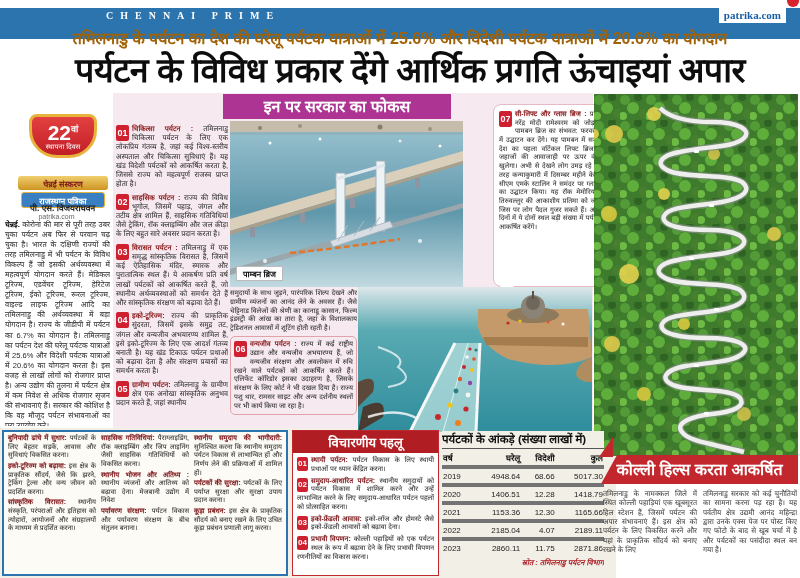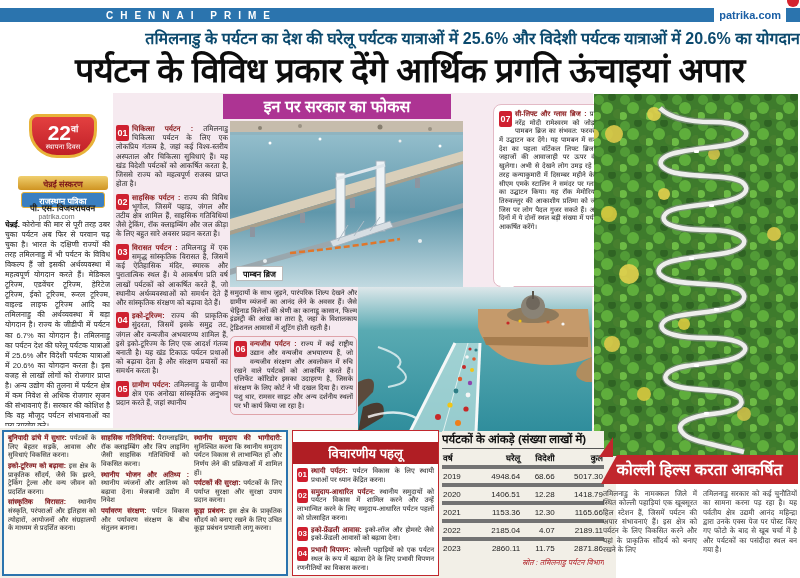--- a/index.html
+++ b/index.html
@@ -1,25 +1,25 @@
 <!DOCTYPE html>
 <html><head>
 <meta charset="utf-8">
 <style>
   * { margin:0; padding:0; box-sizing:border-box; }
   body { font-family:"Liberation Sans","DejaVu Sans",sans-serif; background:#ffffff; }
   #page { position:relative; width:800px; height:578px; background:#fff; overflow:hidden; }
 
   
-  .topbar { position:absolute; left:0; top:8px; width:800px; height:14px; background:#2b74ae; }
+  .topbar { position:absolute; left:0; top:8px; width:800px; height:31px; background:#2b74ae;font-family:Liberation Serif, serif; }
   .topbar .strip-title { position:absolute; left:106px; top:2px; color:#fff; font-size:10px; font-weight:bold; letter-spacing:7px; }
   .patrika-box { position:absolute; right:14px; top:0px; background:#fff; color:#1a5fa5; font-weight:bold; font-size:11px; padding:0 5px; height:15px; line-height:15px; }
   .logo-dot { position:absolute; right:1px; top:-5px; width:12px; height:12px; background:#d6232e; border-radius:50%; }
 
-  .subhead { position:absolute; left:0; top:27px; width:800px; text-align:right; color:#0c4a6e; font-size:16px; font-weight:bold; }
+  .subhead { position:absolute; left:0; top:27px; width:800px; text-align:center; color:#a16207; font-size:16px; font-weight:bold; }
   .headline { position:absolute; left:0; top:46px; width:800px; text-align:center; color:#0d0d0d; font-size:34px; font-weight:bold; letter-spacing:-0.5px;padding-left:20px; }
 
   
   .focus-bg { position:absolute; left:113px; top:93px; width:480px; height:340px; background:#f6eaf0; }
   .bottom-bg { position:absolute; left:0; top:428px; width:616px; height:150px; background:#f2efe7; }
 
   
   .badge { position:absolute; left:16px; top:96px; width:94px; height:102px; text-align:center; }
   .shield { width:68px; margin:18px auto; background:linear-gradient(#e34040,#c01f27); border:3px solid #e8b33a; border-radius:8px 8px 28px 28px; color:#fff; padding:2px 0 4px;text-align:center; }
   .shield .num { font-size:21px; font-weight:bold; line-height:20px; }
@@ -60,34 +60,34 @@
   
   .challenges { position:absolute; left:2px; top:430px; width:286px; height:146px; background:#fdfbf5; border:2px solid #2b74ae; padding:2px 4px; overflow:hidden; }
   .challenges h2 { text-align:center; color:#1b5fa8; font-size:14.5px; font-weight:bold; margin-bottom:3px; }
   .ch-cols { display:flex; gap:5px; }
   .ch-col { flex:1; }
   .ch-item { font-size:6.8px; line-height:1.27; color:#222; text-align:justify; margin-bottom:2px; }
   .ch-item b { color:#7c1418; }
 
   
   .aspects { position:absolute; left:292px; top:430px; width:147px; height:146px; background:#fff; border:1.5px solid #c1272d; overflow:hidden; }
-  .aspects h2 { background:#b01e24; color:#fff; font-size:13px; font-weight:bold; text-align:center; padding:2px 0; margin-bottom:3px;margin-top:11px; }
+  .aspects h2 { background:#b01e24; color:#fff; font-size:13px; font-weight:bold; text-align:center; padding:2px 0; margin-bottom:3px; }
   .as-item { font-size:6.9px; line-height:1.27; color:#222; padding:0 4px; margin-bottom:3px; text-align:justify; }
   .as-item .numbox { width:11px; height:14px; font-size:8px; line-height:14px; }
   .as-item b { color:#7c1418; }
 
   
   .stats { position:absolute; left:442px; top:431px; width:162px; height:142px; background:#f2efe7; overflow:hidden; }
   .stats h2 { font-size:11.5px; font-weight:bold; color:#111; border-bottom:1.5px solid #555; padding-bottom:2px; margin-bottom:1px; }
   .stats table { width:100%; border-collapse:collapse; }
   .stats th { font-size:8.5px; color:#111; text-align:right; padding:2px 1px; }
   .stats th:first-child { text-align:left; }
   .stats td { font-size:8px; color:#222; text-align:right; padding:2.5px 1px; border-top:4px solid #737373; }
   .stats td:first-child { text-align:left; }
-  .stats .src { font-size:7.5px; font-weight:normal; font-style:italic; color:#b0232a; text-align:right; margin-top:2px; }
+  .stats .src { font-size:7.5px; font-weight:bold; font-style:italic; color:#b0232a; text-align:right; margin-top:2px; }
 
   
   .kolli-banner { position:absolute; left:601px; top:455px; width:197px; height:29px; background:#c1272d; color:#fff; font-size:16px; font-weight:bold; text-align:center; line-height:29px; clip-path:polygon(16px 0,100% 0,100% 100%,0 100%); }
   .kolli-arrow { position:absolute; left:599px; top:437px; width:0; height:0; border-bottom:20px solid #c1272d; border-left:14px solid transparent; }
   .kolli-cols { position:absolute; left:603px; top:489px; width:194px; height:86px; display:flex; gap:6px; overflow:hidden; }
   .kolli-col { flex:1; font-size:7.2px; line-height:1.3; color:#333; text-align:justify; }
 </style>
 </head>
 <body>
 

